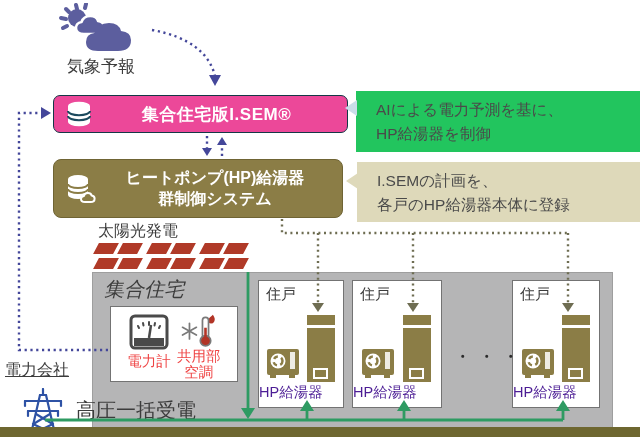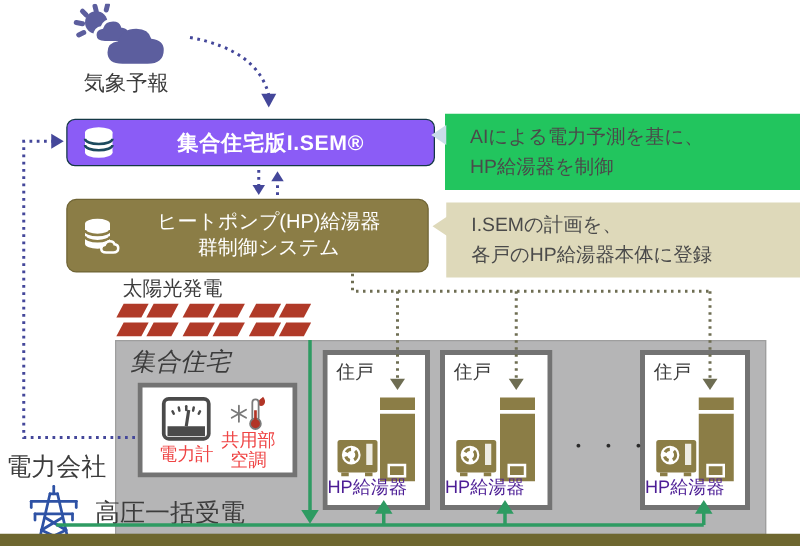--- a/index.html
+++ b/index.html
@@ -5,69 +5,69 @@
   * { margin:0; padding:0; box-sizing:border-box; }
   body { background:#fff; font-family:"Liberation Sans","DejaVu Sans",sans-serif; }
   .stage { position:relative; width:640px; height:437px; background:#ffffff; overflow:hidden; }
 
   .abs { position:absolute; }
   .lbl { color:#3c3c3c; white-space:nowrap; }
 
   
   .isem-box {
     left:53px; top:95px; width:295px; height:38px;
-    background:#8b5cf6; border:1px solid #143846; border-radius:7px;
+    background:#ec4899; border:1px solid #143846; border-radius:7px;
     display:flex; align-items:center; padding:0 8px 0 10px;
   }
   .isem-title { flex:1; text-align:center; color:#fff; font-weight:bold; font-size:17px; letter-spacing:.5px; }
 
   .hp-box {
     left:53px; top:159px; width:290px; height:59px;
     background:#8b7d46; border:1px solid #6f6434; border-radius:8px;
     display:flex; align-items:center; padding:0 8px 0 10px;
   }
-  .hp-title { flex:1; text-align:center; color:#fff; font-weight:normal; font-size:16px; line-height:1.3; }
+  .hp-title { flex:1; text-align:center; color:#fff; font-weight:bold; font-size:16px; line-height:1.3; }
 
   
   .note { padding:7px 6px 0 20px; font-size:15.5px; line-height:1.55; color:#4a4a4a; }
   .note-blue { left:356px; top:91px; width:284px; height:61px; background:#22c55e; }
   .note-beige { left:357px; top:162px; width:283px; height:60px; background:#ded9ba; }
   .tail { position:absolute; left:-11px; width:0; height:0;
           border-top:8px solid transparent; border-bottom:8px solid transparent; }
   .tail-blue { top:9px; border-right:12px solid #c9dde9; }
   .tail-beige { top:11px; border-right:12px solid #ded9ba; }
 
   
   .solar-label { left:98px; top:221px; font-size:16px; }
   .solar-grid { left:96px; top:243px; width:162px; }
   .solar-row { display:flex; height:11px; margin-bottom:4px; }
   .panel { width:20px; height:11px; background:#b03a28; transform:skewX(-28deg); margin-right:4px; }
   .panel.gap { margin-right:9px; }
 
   
   .building-box { left:92px; top:272px; width:521px; height:156px; background:#b5b5b6; border:1px solid #9e9e9e; }
   .building-label { left:104px; top:276px; font-size:20px;font-style:italic; }
-  .white-card { position:absolute; background:#fff; border:4px solid #737373; }
+  .white-card { position:absolute; background:#fff; border:1px solid #737373; }
   .meter-box { left:110px; top:306px; width:128px; height:76px; display:flex; justify-content:center; gap:6px; padding-top:6px; }
   .meter-col { display:flex; flex-direction:column; align-items:center; }
   .icon-lbl { font-size:14.5px; color:#ef4444; line-height:1.15; text-align:center; }
 
   .unit-box { top:280px; height:128px; }
   .unit-label { position:absolute; left:7px; top:4px; font-size:15px; color:#3c3c3c; }
   .device-label { position:absolute; left:0; right:0; bottom:5px; text-align:left; font-size:14.5px; color:#4c1d95; }
 
   .tank { position:absolute; width:28px; }
   .tank-top { width:28px; height:10px; background:#8b7d46; }
   .tank-body { position:relative; width:28px; height:54px; background:#8b7d46; margin-top:3px; }
   .tank-door { position:absolute; left:6px; bottom:3px; width:15px; height:11px; border:2px solid #fff; }
 
   .ellipsis { left:453px; top:344px; font-size:19px; letter-spacing:5px; color:#2b2b2b; }
 
   
-  .company-label { left:5px; top:360px; font-size:20px; }
+  .company-label { left:5px; top:360px; font-size:16px;text-decoration:underline; }
   .receiving-label { left:76px; top:397px; font-size:20px; }
   .ground-bar { left:0; top:427px; width:640px; height:10px; background:#6e6730; }
 
   .connectors { left:0; top:0; width:640px; height:437px; pointer-events:none; }
 </style>
 </head>
 <body>
 
 <div class="stage">
 

